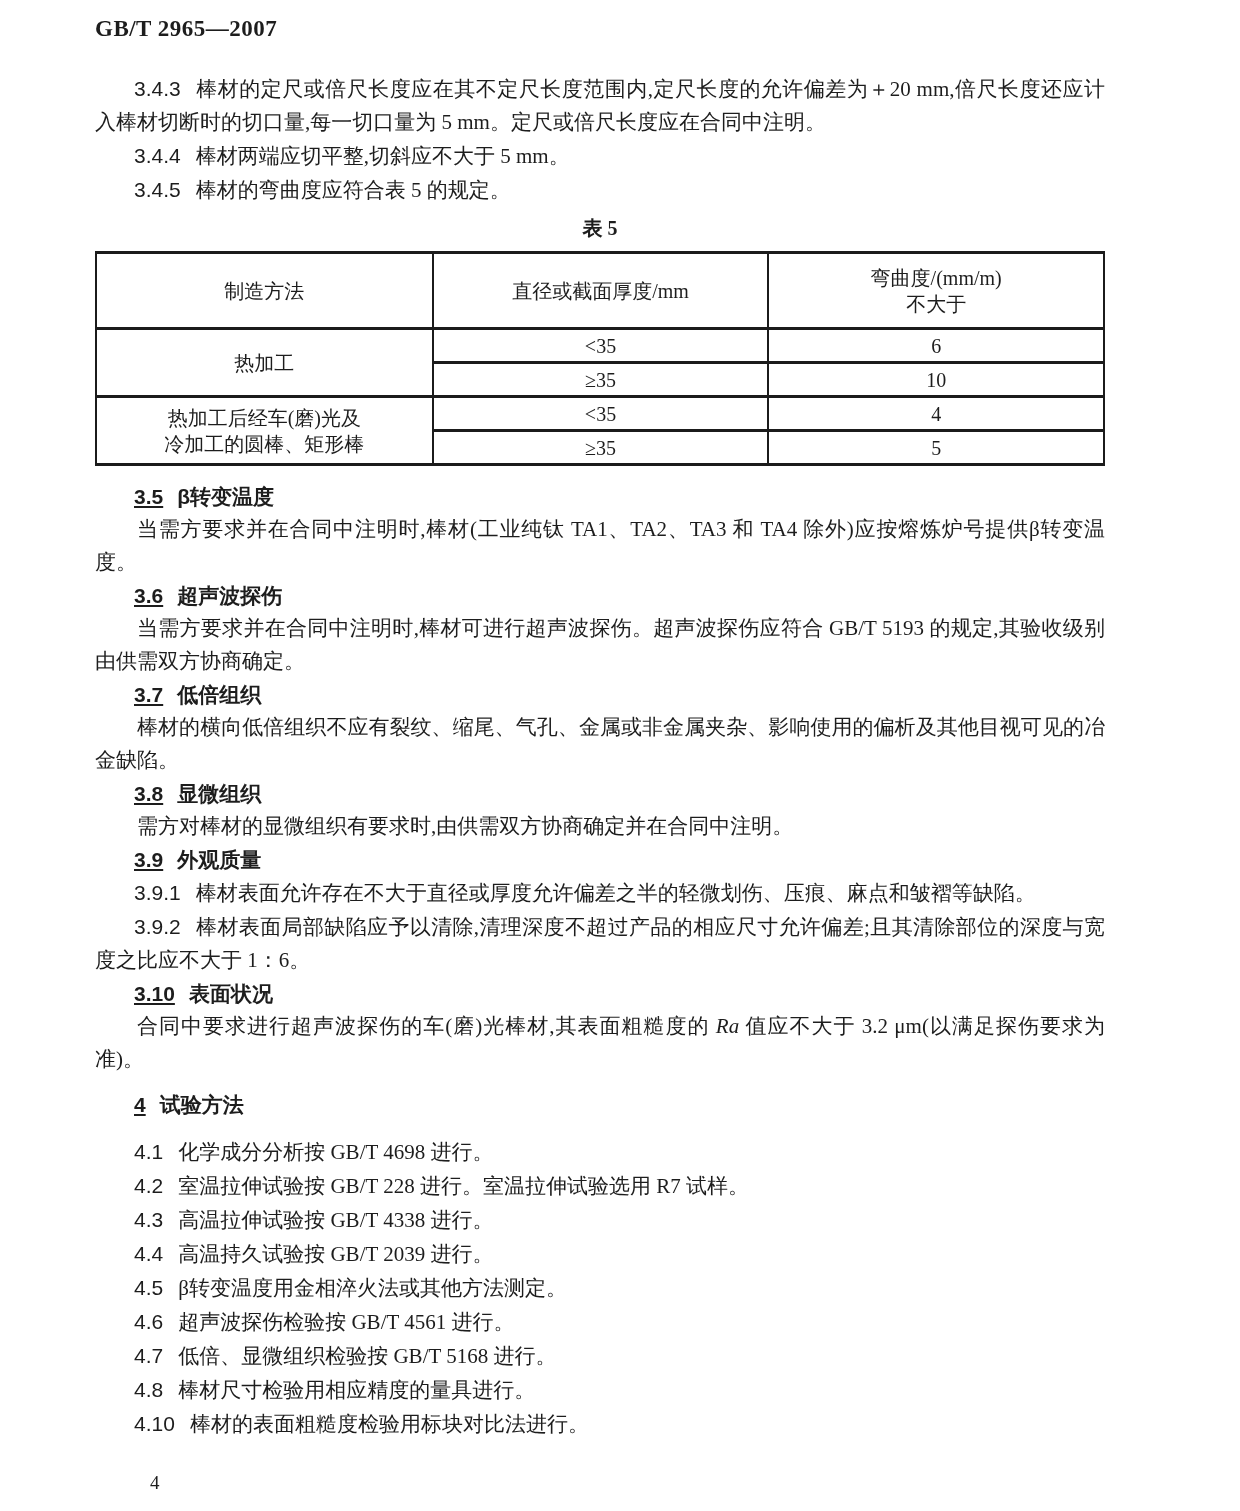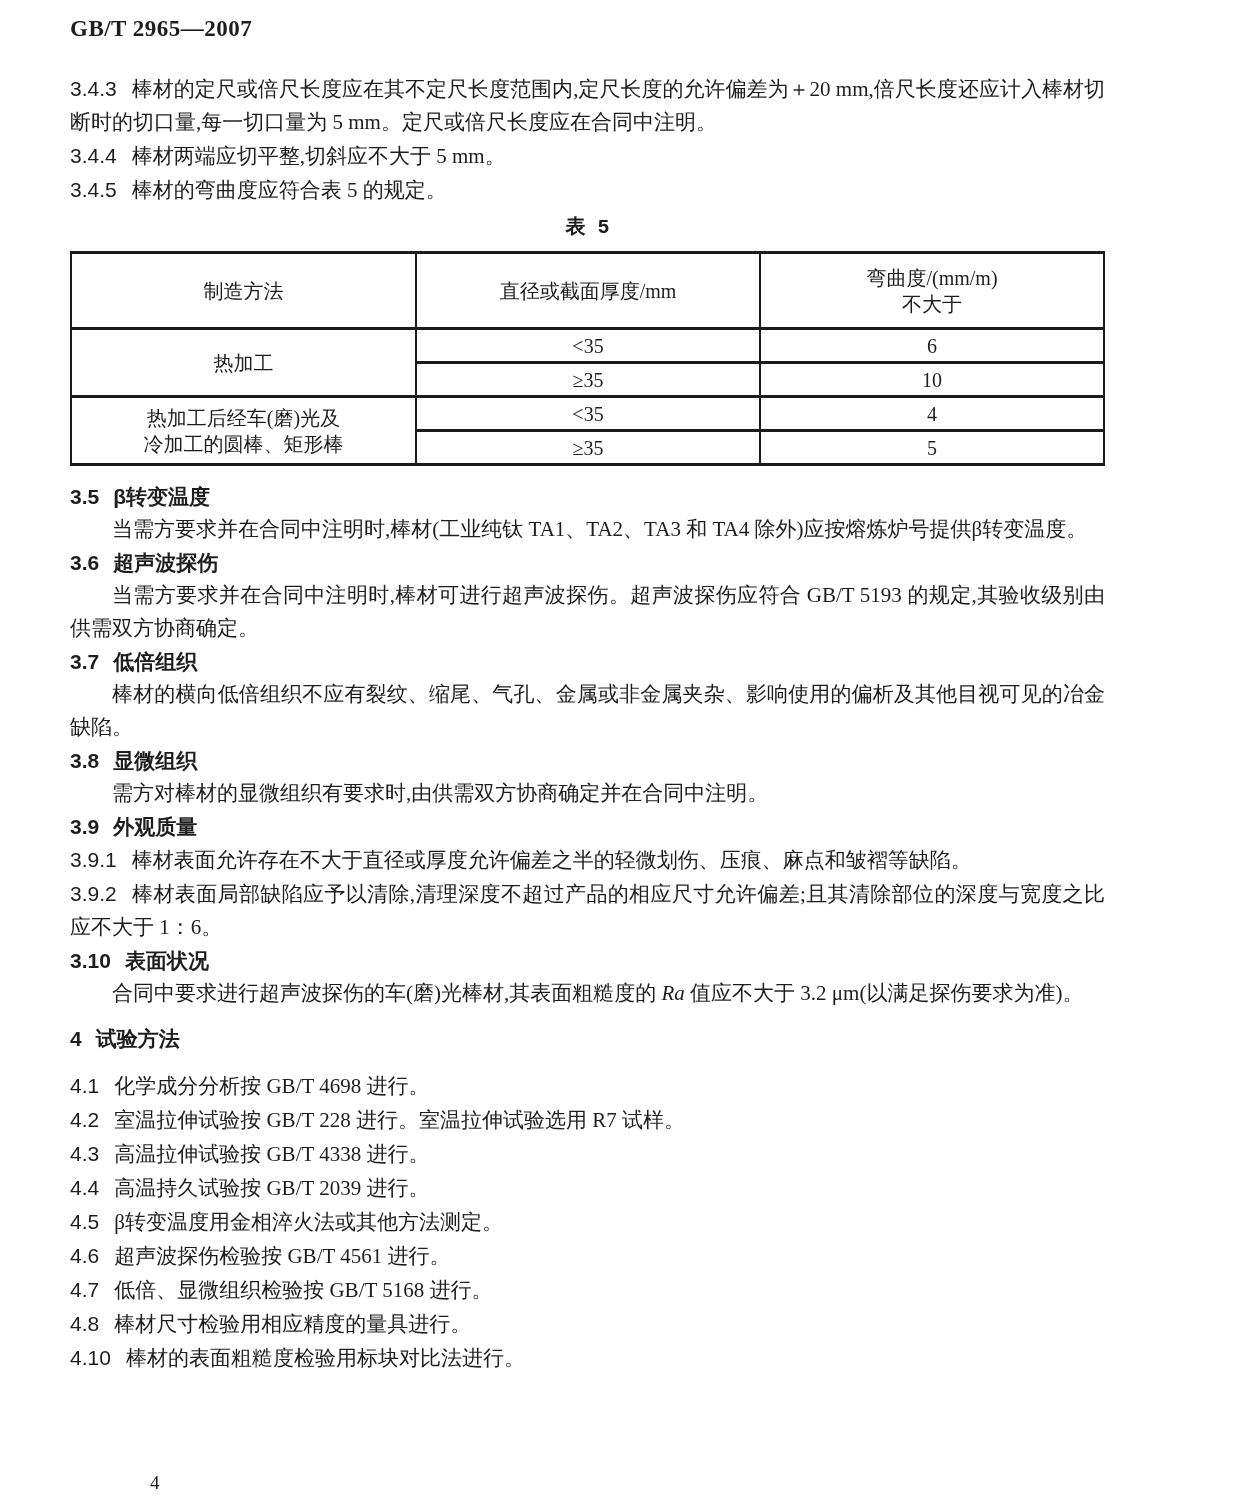--- a/index.html
+++ b/index.html
@@ -5,48 +5,49 @@
   * { margin: 0; padding: 0; box-sizing: border-box; }
   html, body { background: #e9e9e9; }
   .page {
     position: relative;
     width: 1240px;
     height: 1511px;
     margin: 0 auto;
     background: #ffffff;
     color: #1d1d1d;
     overflow: hidden;
-    padding: 12px 135px 0 70px;
+    padding: 12px 135px 0 95px;
     font-family: "Liberation Serif", "DejaVu Serif", serif;
     font-size: 21px;
     line-height: 33px;
   }
   .doc-header {
     font-family: "Liberation Serif", "DejaVu Serif", serif;
     font-weight: bold;
     font-size: 23px;
     line-height: 34px;
     margin-bottom: 26px;
     letter-spacing: 0.5px;
   }
   p.item { text-align: justify; }
   .num {
     font-family: "Liberation Sans", "DejaVu Sans", sans-serif;
     margin-right: 15px;
     white-space: nowrap;
+    margin-left: 39px;
   }
   .heading {
     font-family: "Liberation Sans", "DejaVu Sans", sans-serif;
     font-weight: bold;
   }
-  .heading .num { font-weight: bold; margin-right: 14px; }
+  .heading .num { font-weight: bold; margin-right: 14px; text-decoration: underline; }
   .indent { text-indent: 2em; text-align: justify; }
   .tcap {
     text-align: center;
-    font-family: Liberation Mono, monospace;
+    font-family: Liberation Serif, serif;
     font-weight: bold;
     font-size: 20px;
     line-height: 30px;
     margin: 6px 0 8px 0;
   }
   table.t5 {
     width: 100%;
     border-collapse: collapse;
     table-layout: fixed;
     font-size: 20px;

